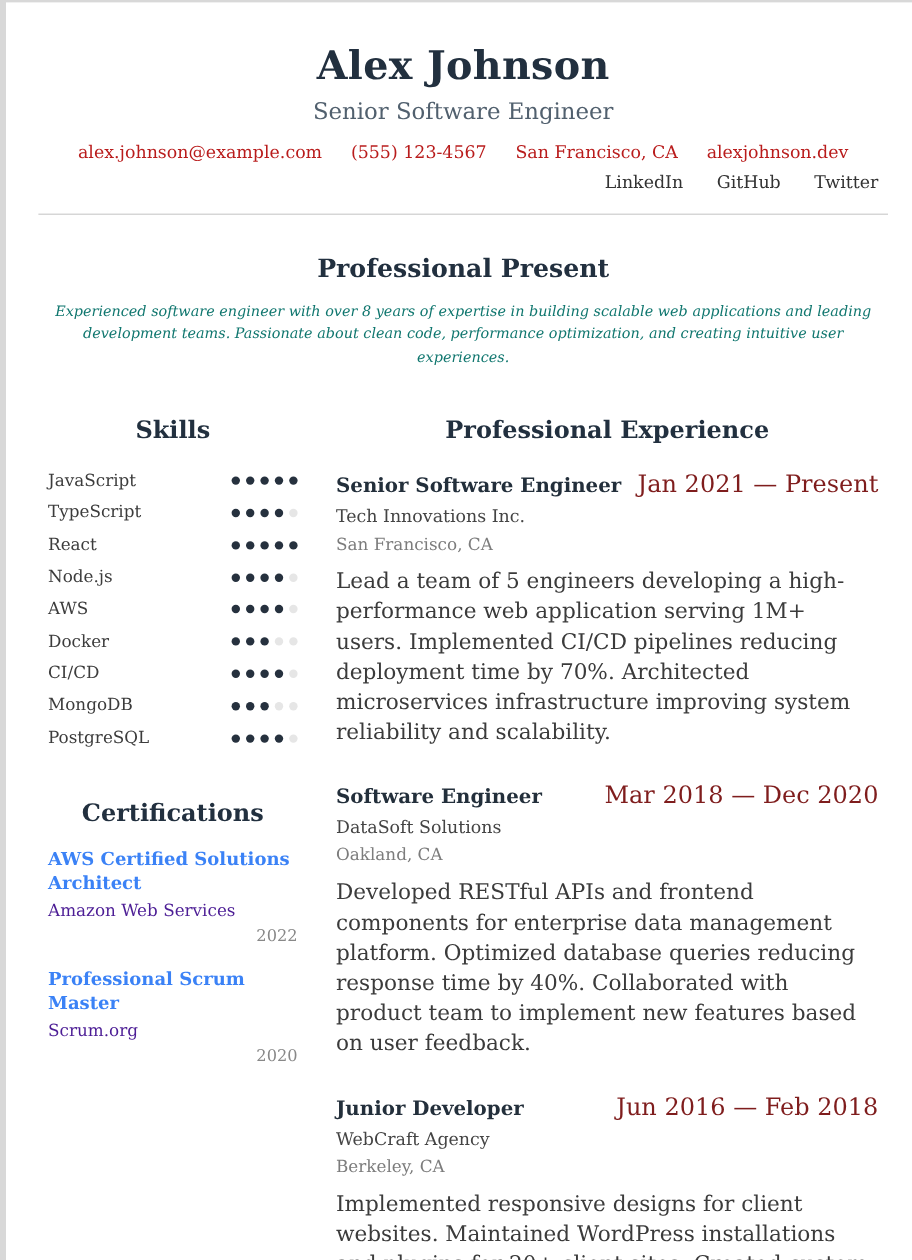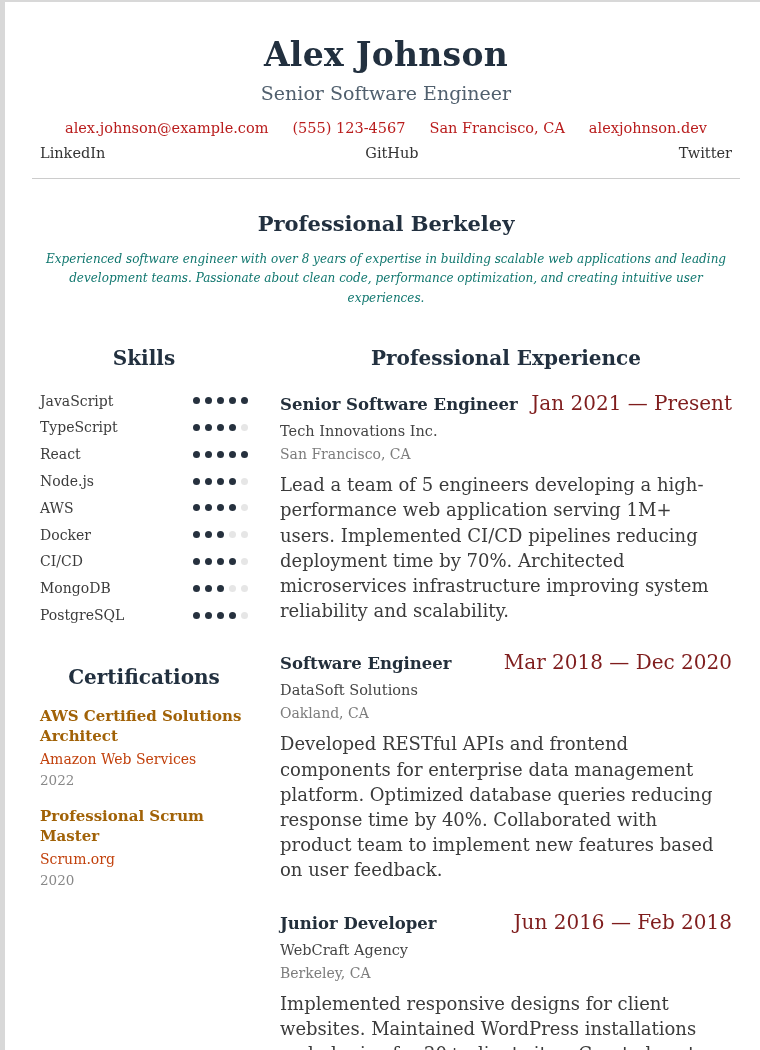--- a/index.html
+++ b/index.html
@@ -34,21 +34,21 @@
   }
   .contact-row {
     margin-top: 16px;
     display: flex; justify-content: center;
     gap: 24px;
     font-size: 14.5px;
     color: #b91c1c;
   }
   .links-row {
     margin-top: 9px;
-    display: flex; justify-content: space-between;
+    display: flex; justify-content: flex-end;
     gap: 28px;
     font-size: 14.5px;
     color: #333333;
   }
   .links-row span { cursor: pointer; }
   .divider {
     border: none;
     border-top: 1px solid #cccccc;
     margin: 17px -8px 0 -8px;
   }
@@ -96,25 +96,25 @@
     background: var(--dot-empty);
   }
   .dot.filled { background: var(--dot-filled); }
   
   .certs-heading { margin-top: 37px; }
   .certs-list { margin-top: 18px; }
   .cert-item { margin-bottom: 19px; }
   .cert-name {
     font-weight: 700;
     font-size: 15px;
-    color: #a16207;
+    color: #3b82f6;
     line-height: 1.3;
   }
-  .cert-issuer { font-size: 14px; color: #c2410c; margin-top: 5px; }
-  .cert-year  { font-size: 13.5px; color: #888888; margin-top: 5px; }
+  .cert-issuer { font-size: 14px; color: #4c1d95; margin-top: 5px; }
+  .cert-year  { font-size: 13.5px; color: #888888; margin-top: 5px; text-align: right; }
   
   .jobs-list { margin-top: 21px; }
   .job { margin-bottom: 27px; }
   .job-header, .edu-header {
     display: flex;
     justify-content: space-between;
     align-items: baseline;
   }
   .job-title, .edu-degree {
     font-weight: 700;
@@ -154,21 +154,21 @@
     <div class="links-row" id="links-row">
         <span>LinkedIn</span>
         <span>GitHub</span>
         <span>Twitter</span>
       </div>
   </header>
 
   <hr class="divider">
 
   <section>
-    <h2 class="summary-heading">Professional Berkeley</h2>
+    <h2 class="summary-heading">Professional Present</h2>
     <p class="summary-text">Experienced software engineer with over 8 years of expertise in building scalable web applications and leading development teams. Passionate about clean code, performance optimization, and creating intuitive user experiences.</p>
   </section>
 
   <div class="columns">
 
     <aside class="col-left">
       <h2 class="col-heading">Skills</h2>
       <div class="skills-list" id="skills-list">
           <div class="skill-row">
             <span class="skill-name">JavaScript</span>

